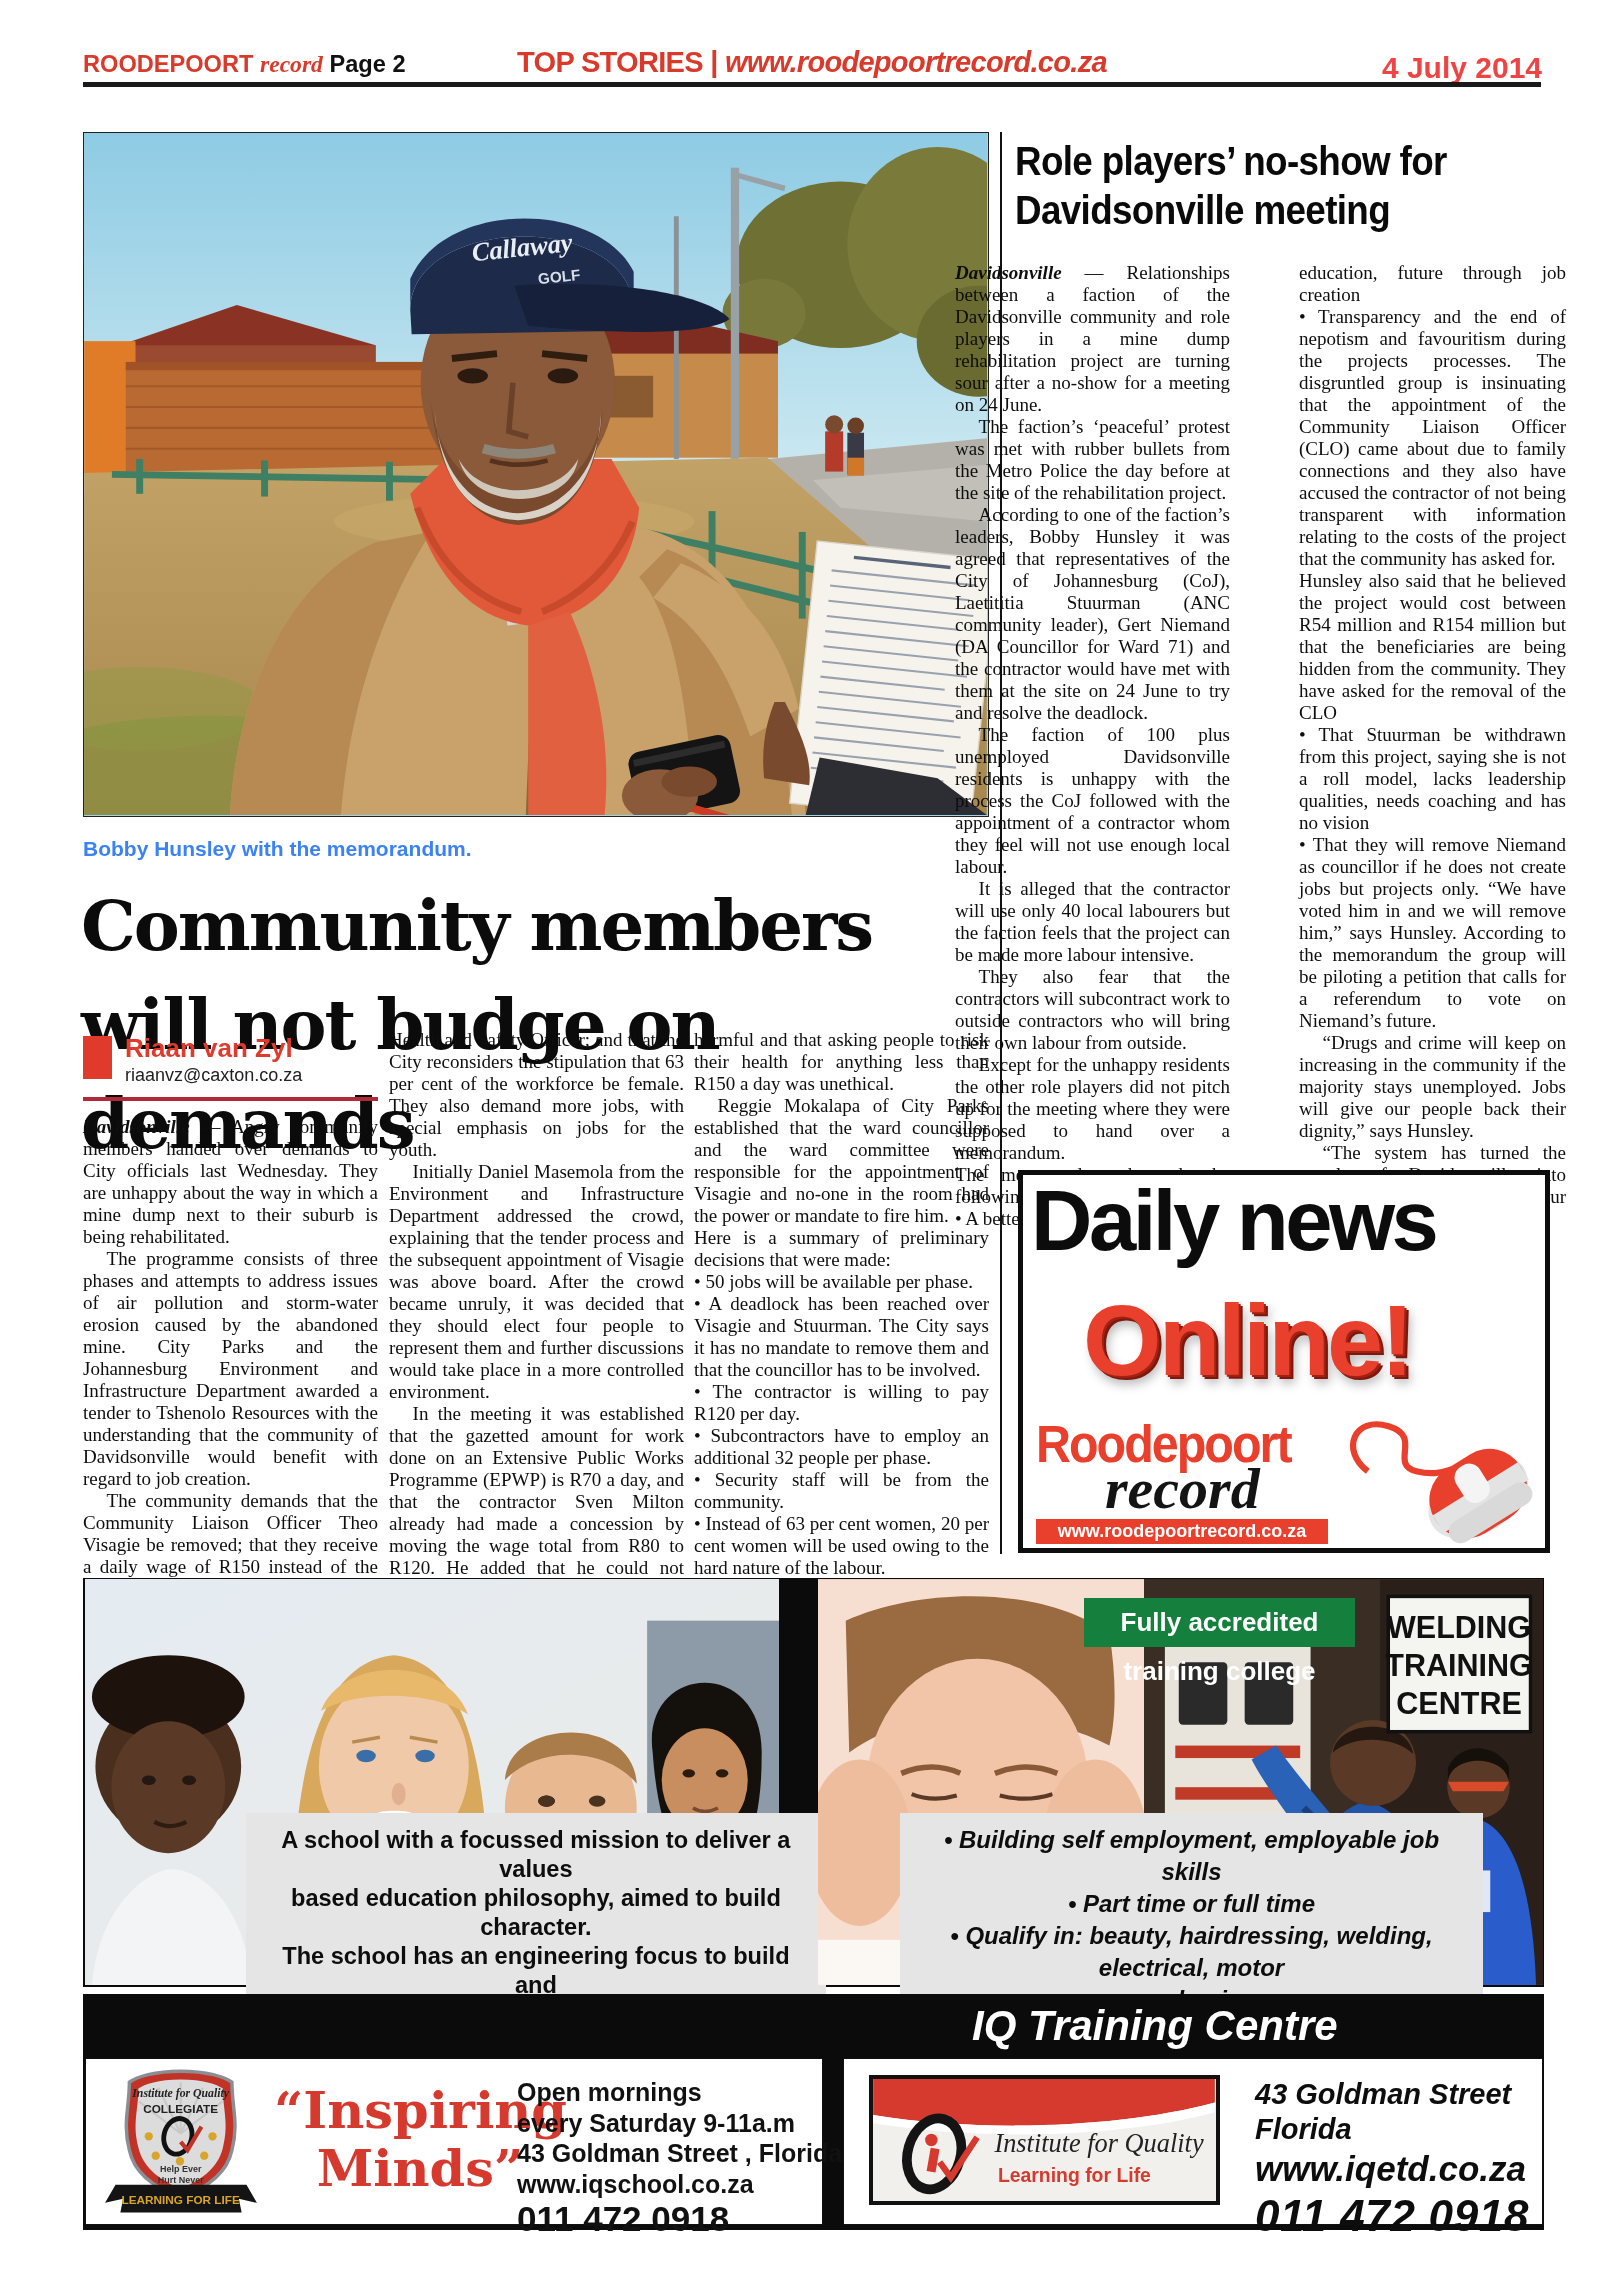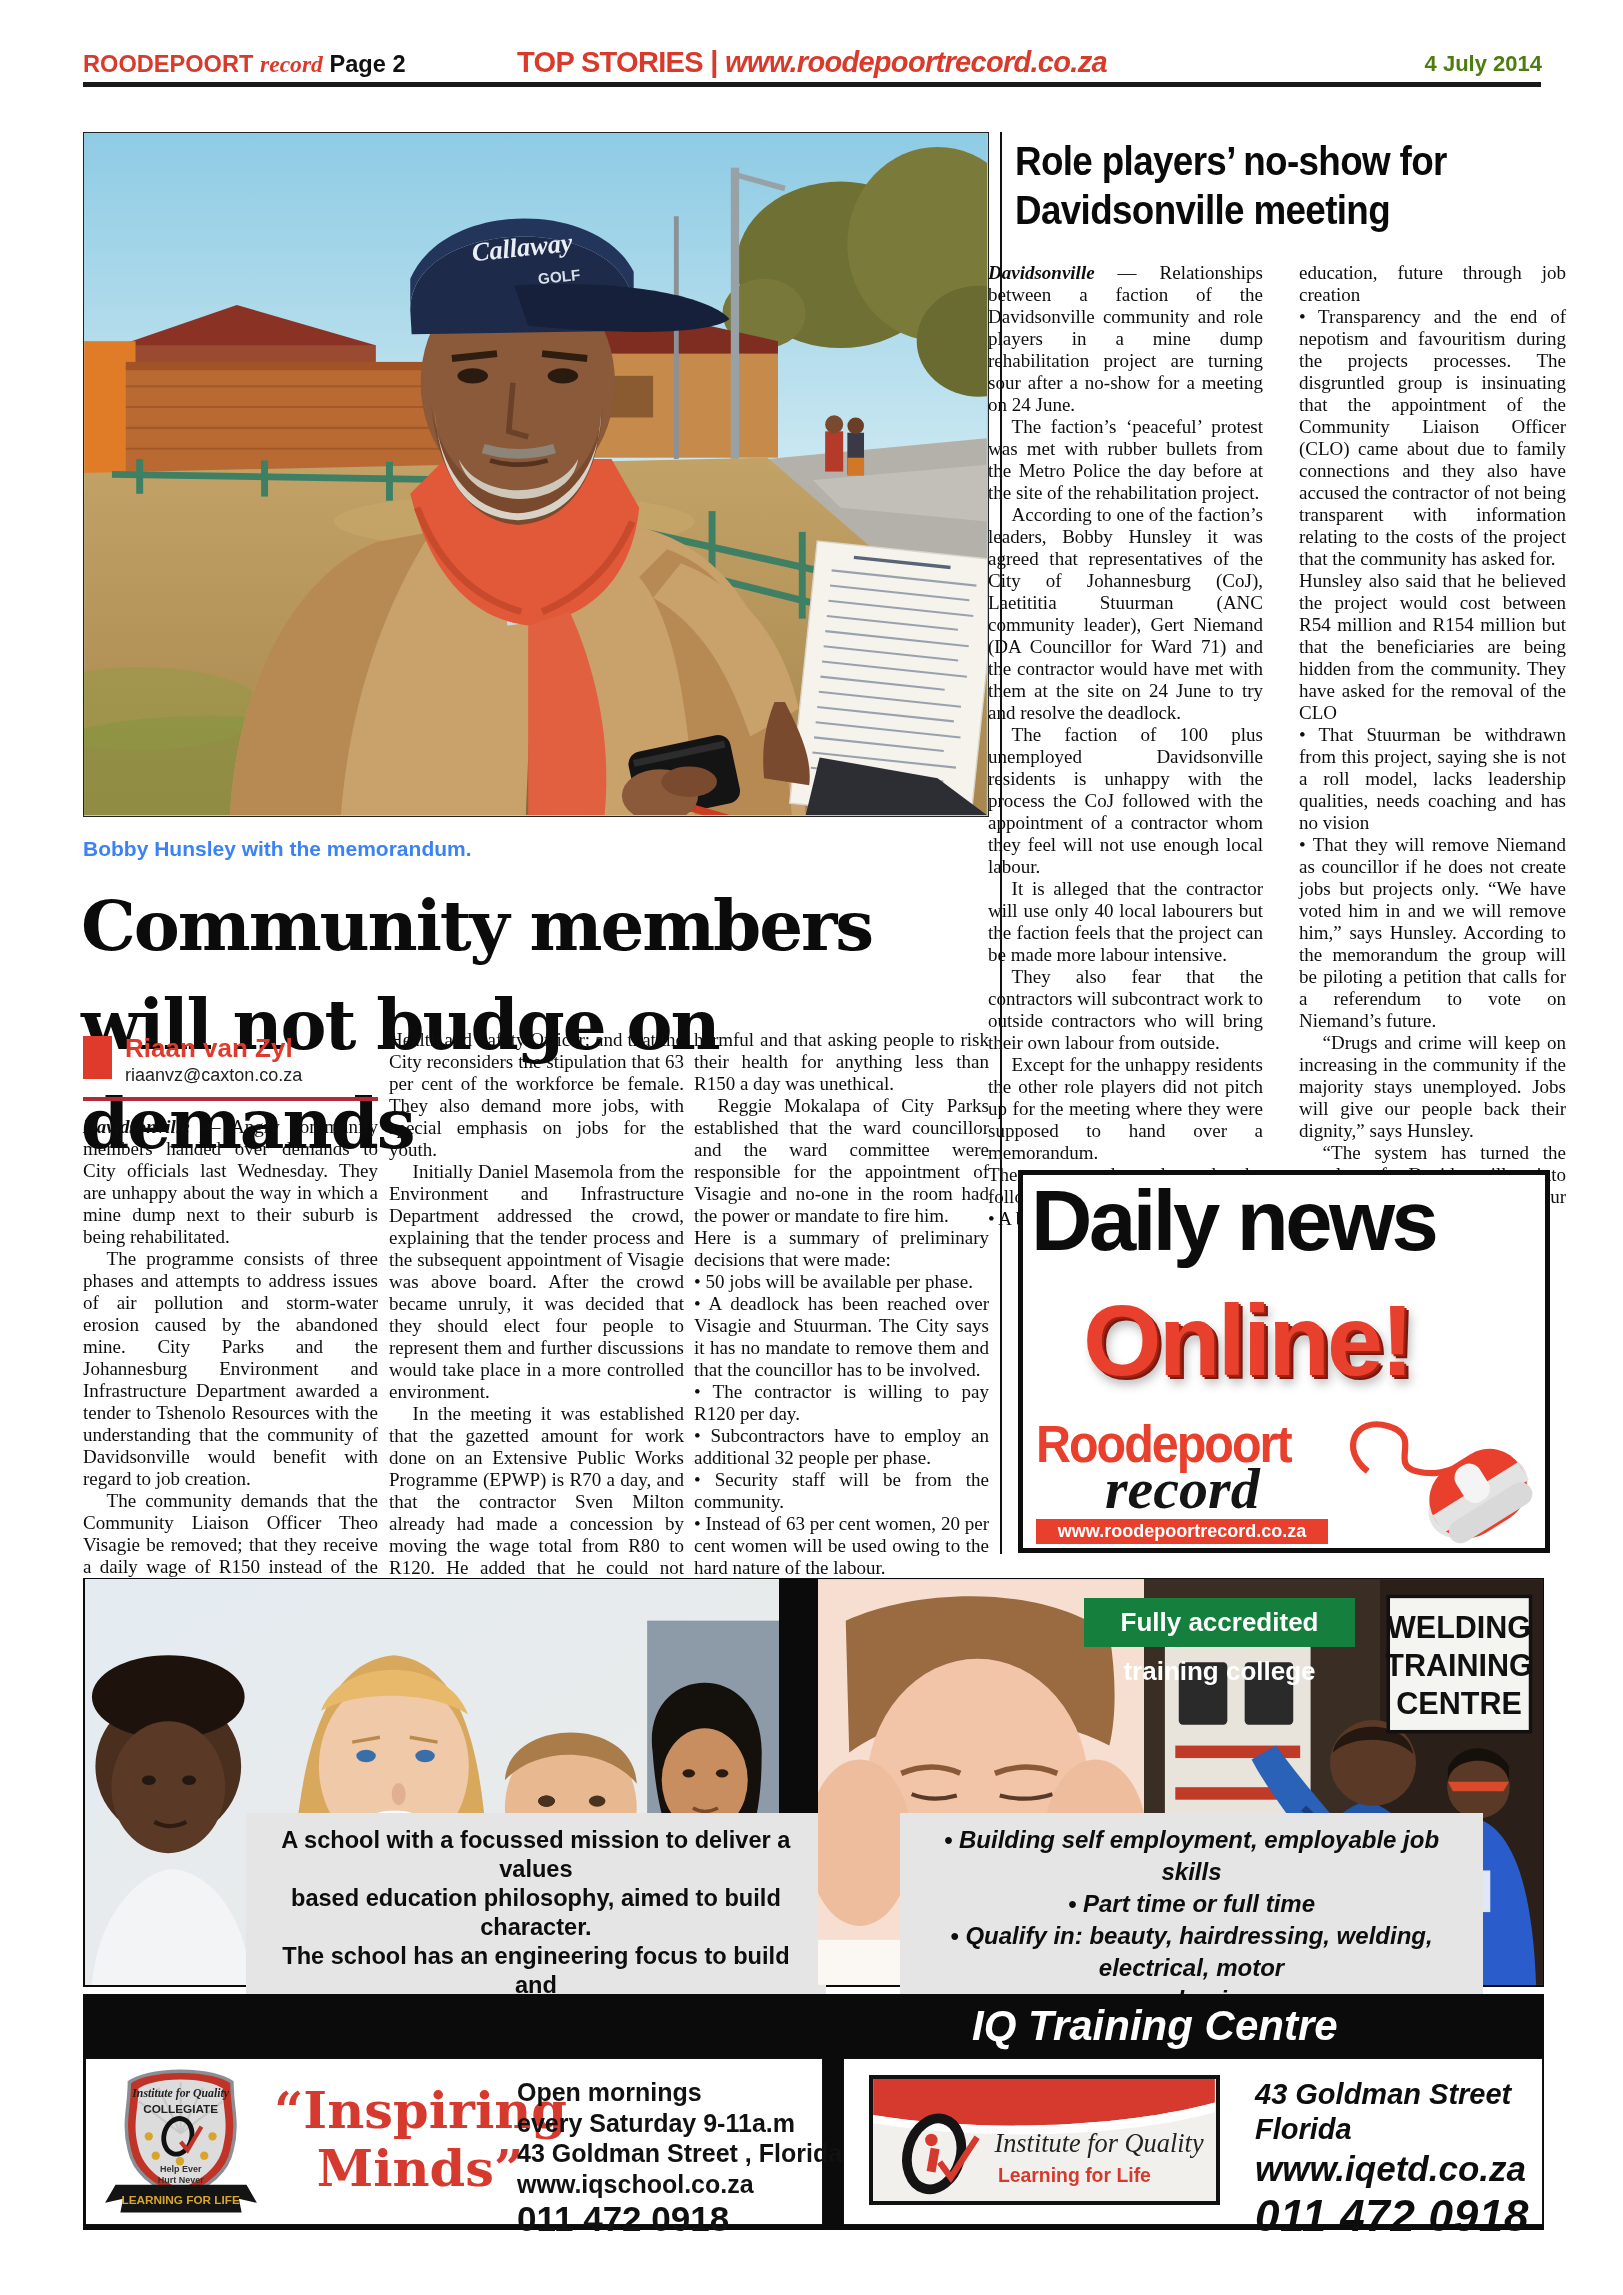--- a/index.html
+++ b/index.html
@@ -6,21 +6,21 @@
   #page{position:relative;width:1624px;height:2295px;background:#fff;overflow:hidden;
         font-family:"Liberation Sans",sans-serif;color:#111;}
   .abs{position:absolute;}
 
   
   #masthead-left{left:83px;top:51px;font-size:23.6px;font-weight:bold;}
   #masthead-left .brand{color:#d93a2b;}
   #masthead-left .brand-it{color:#d93a2b;font-style:italic;font-family:"Liberation Serif",serif;}
   #masthead-center{left:0;right:0;top:46px;text-align:center;font-size:29px;font-weight:bold;color:#d93a2b;letter-spacing:-0.7px;}
   #masthead-center .url{font-style:italic;}
-  #masthead-right{right:82px;top:51px;font-size:22px;font-weight:bold;color:#4d7c0f;}
+  #masthead-right{right:82px;top:51px;font-size:30px;font-weight:bold;color:#ef4444;}
   #masthead-rule{left:83px;top:82px;width:1458px;height:4.9px;background:#1a1a1a;}
 
   
   #photo-frame{left:83px;top:132px;width:906px;height:685px;border:1.4px solid #222;box-sizing:border-box;background:#9fd4e8;}
   #photo-caption{left:83px;top:837px;font-size:21px;font-weight:bold;color:#3b82f6;}
 
   
   #main-headline{left:81px;top:876px;width:923px;font-family:"DejaVu Serif",serif;font-weight:800;
                  font-size:69px;line-height:99px;letter-spacing:-2.1px;color:#0b0b0b;}
   #byline-square{left:83px;top:1036px;width:29px;height:43px;background:#e03a2c;}
@@ -35,21 +35,21 @@
   .body-col p.lead{text-indent:0;}
   .loc{font-weight:bold;font-style:italic;}
   #m-col1{left:83px;top:1116px;width:295px;height:458px;}
   #m-col2{left:389px;top:1029px;width:295px;height:547px;}
   #m-col3{left:694px;top:1029px;width:295px;height:547px;}
 
   
   #divider-vert{left:1000px;top:132px;width:2.1px;height:1422px;background:#111;}
   #side-headline{left:1015px;top:137px;width:583px;font-size:40px;line-height:49px;font-weight:bold;
                  letter-spacing:-0.7px;color:#0a0a0a;transform:scaleX(.92);transform-origin:left top;}
-  #s-col1{left:988px;top:262px;width:275px;height:902px;}
+  #s-col1{left:955px;top:262px;width:275px;height:902px;}
   #s-col2{left:1299px;top:262px;width:267px;height:902px;}
 
   
   #dn-box{left:1018px;top:1170px;width:532px;height:383px;border:5.6px solid #0d0d0d;background:#fff;box-sizing:border-box;}
   #dn-title{left:1031px;top:1172px;font-size:85px;font-weight:bold;letter-spacing:-3.5px;color:#0c0c0c;}
   #dn-online{left:1083px;top:1283px;font-size:101px;font-weight:bold;letter-spacing:-2.8px;color:#e8402d;
              text-shadow:2.1px 2.1px 0 #a32113,4.2px 4.2px 0 #7e170c,5.6px 8.3px 11px rgba(0,0,0,.3);}
   #dn-brand1{left:1036px;top:1415px;font-size:51px;font-weight:bold;letter-spacing:-2.1px;color:#e8402d;transform:scaleX(.95);transform-origin:left top;}
   #dn-brand2{left:1105px;top:1455px;font-size:58px;font-weight:bold;font-style:italic;font-family:"Liberation Serif",serif;color:#141414;}
   #dn-urlbar{left:1036px;top:1519px;width:292px;height:25px;background:#e8402d;color:#fff;font-size:18px;font-weight:bold;

